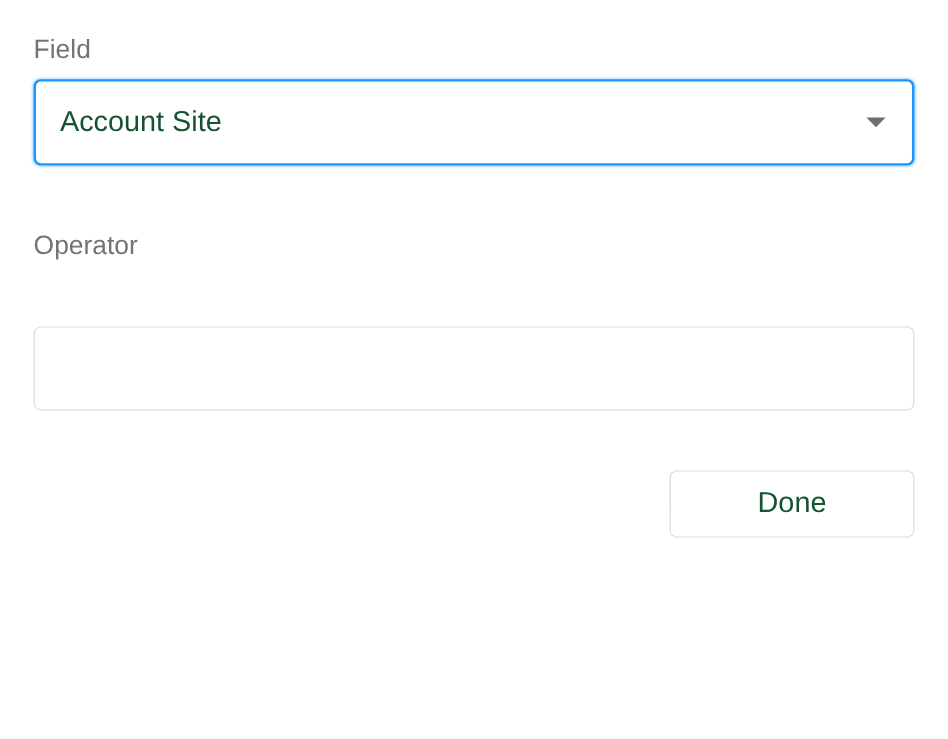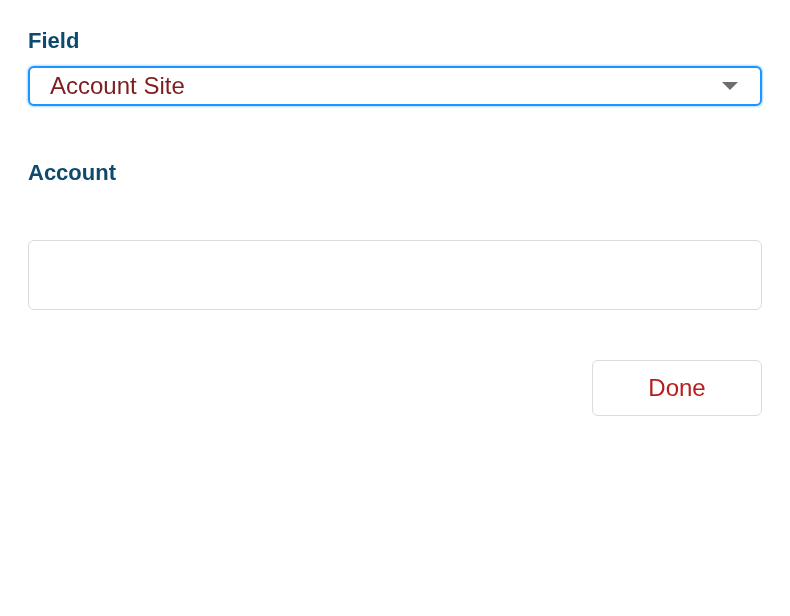--- a/index.html
+++ b/index.html
@@ -13,34 +13,34 @@
       width: 790px;
       height: 616px;
       padding: 28px;
     }
     .form-group {
       margin-bottom: 54px;
     }
     .form-label {
       display: block;
       font-size: 22px;
-      color: #0c4a6e;
+      color: #737373;
       margin-bottom: 12px;
-      font-weight: 700;
+      font-weight: 400;
     }
     .select-wrapper {
       position: relative;
       width: 100%;
     }
     .select-field {
       width: 100%;
-      height: 40px;
+      height: 72px;
       padding: 0 50px 0 20px;
       font-size: 24px;
-      color: #7f1d1d;
+      color: #14532d;
       background: #ffffff;
       border: 1px solid #dddbda;
       border-radius: 6px;
       appearance: none;
       cursor: pointer;
       display: flex;
       align-items: center;
       text-align: left;
     }
     .select-field.focused {
@@ -69,24 +69,24 @@
       border: 1px solid #dddbda;
       border-radius: 6px;
       outline: none;
     }
     .button-row {
       display: flex;
       justify-content: flex-end;
       margin-top: -4px;
     }
     .done-button {
-      width: 170px;
+      width: 204px;
       height: 56px;
       font-size: 24px;
-      color: #b91c1c;
+      color: #14532d;
       background: #ffffff;
       border: 1px solid #dddbda;
       border-radius: 6px;
       cursor: pointer;
       font-family: inherit;
     }
   </style>
 </head>
 <body>
 
@@ -98,21 +98,21 @@
     </button>
     <span class="chevron-down">
       <svg viewBox="0 0 20 12">
           <path d="M2 2 L10 10 L18 2 Z" fill="#706e6b"></path>
         </svg>
     </span>
   </div>
 </div>
 
 <div class="form-group">
-  <label class="form-label">Account</label>
+  <label class="form-label">Operator</label>
 </div>
 
 <div class="form-group">
   <input type="text" class="text-input" value="" style="">
 </div>
 
 <div class="button-row">
   <button class="done-button">Done</button>
 </div>
 

